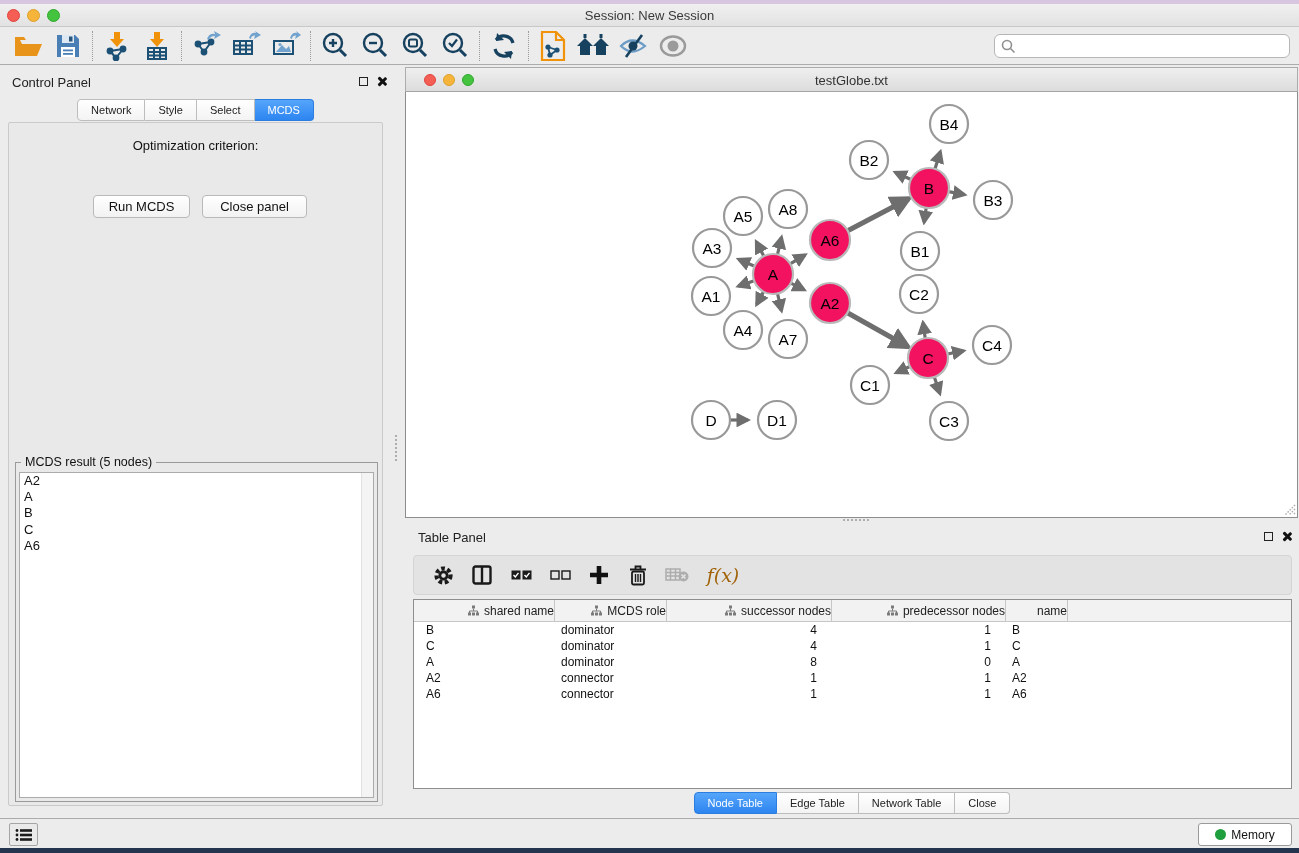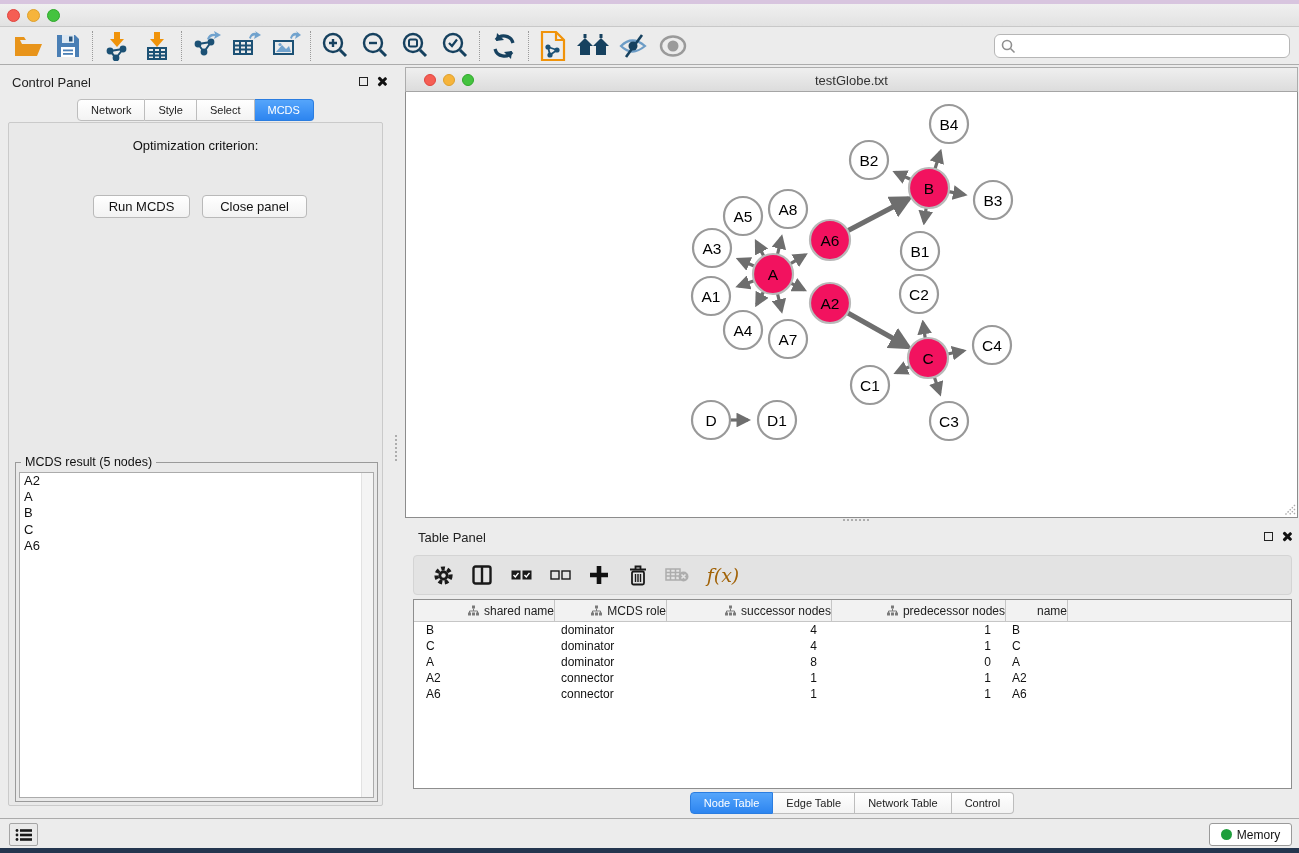--- a/index.html
+++ b/index.html
@@ -109,36 +109,37 @@
   .nt-cell { font-size:12px; color:#111; line-height:16px; white-space:nowrap; overflow:hidden; }
 
   #tp-tabs { position:absolute; left:0; top:268px; width:100%; display:flex; justify-content:center; }
 
   
   #status-bar { position:absolute; left:0; top:814px; width:100%; height:30px;
     background:#ECECEC; border-top:1px solid #ABABAB; }
   #list-button { position:absolute; left:9px; top:4px; width:29px; height:23px;
     background:#EAEAEA; border:1px solid #A5A5A5; border-radius:2px;
     display:flex; align-items:center; justify-content:center; }
-  #memory-button { position:absolute; right:7px; top:4px; width:83px; height:23px;
+  #memory-button { position:absolute; right:7px; top:4px; width:94px; height:23px;
     background:#FFF; border:1px solid #9A9A9A; border-radius:3px;
     display:flex; align-items:center; justify-content:center; gap:5px; font-size:12px; color:#111; }
   #memory-dot { width:11px; height:11px; border-radius:50%; background:#1E9E3C; }
 </style>
 </head>
 <body>
 
 <div id="wallpaper-top"></div>
 
 <div id="app">
 
   <div id="titlebar">
     <span class="tl red" style="left:7px;"></span>
     <span class="tl yellow" style="left:27px;"></span>
     <span class="tl green" style="left:47px;"></span>
+    <div class="title">Session: New Session</div>
   </div>
 
   <div id="main-toolbar">
     <div class="tb-btn">
       <svg width="30" height="26" viewBox="0 0 30 26">
         <path d="M2 7 L2 23 L24 23 L29 11 L9 11 L7 7 Z" fill="#E8941A"></path>
         <path d="M2 7 L2 4 L11 4 L13 7 Z" fill="#E8941A"></path>
       </svg>
     </div>
     <div class="tb-btn">
@@ -582,21 +583,21 @@
               <div class="nt-cell" style="width: 174px; text-align: right; padding: 0px 15px 0px 0px;">1</div>
               <div class="nt-cell" style="width: 62px; text-align: left; padding: 0px 0px 0px 6px;">A6</div>
             </div>
           </div>
       </div>
 
       <div id="tp-tabs">
           <div class="seg-tab active">Node Table</div>
           <div class="seg-tab">Edge Table</div>
           <div class="seg-tab">Network Table</div>
-          <div class="seg-tab">Control</div>
+          <div class="seg-tab">Close</div>
         </div>
     </div>
   </div>
 
   <div id="status-bar">
     <div id="list-button">
       <svg width="17" height="14" viewBox="0 0 17 14">
         <circle cx="2" cy="2.5" r="1.4" fill="#1A1A1A"></circle>
           <rect x="5" y="1.2" width="12" height="2.6" fill="#1A1A1A"></rect>
         <circle cx="2" cy="7" r="1.4" fill="#1A1A1A"></circle>

